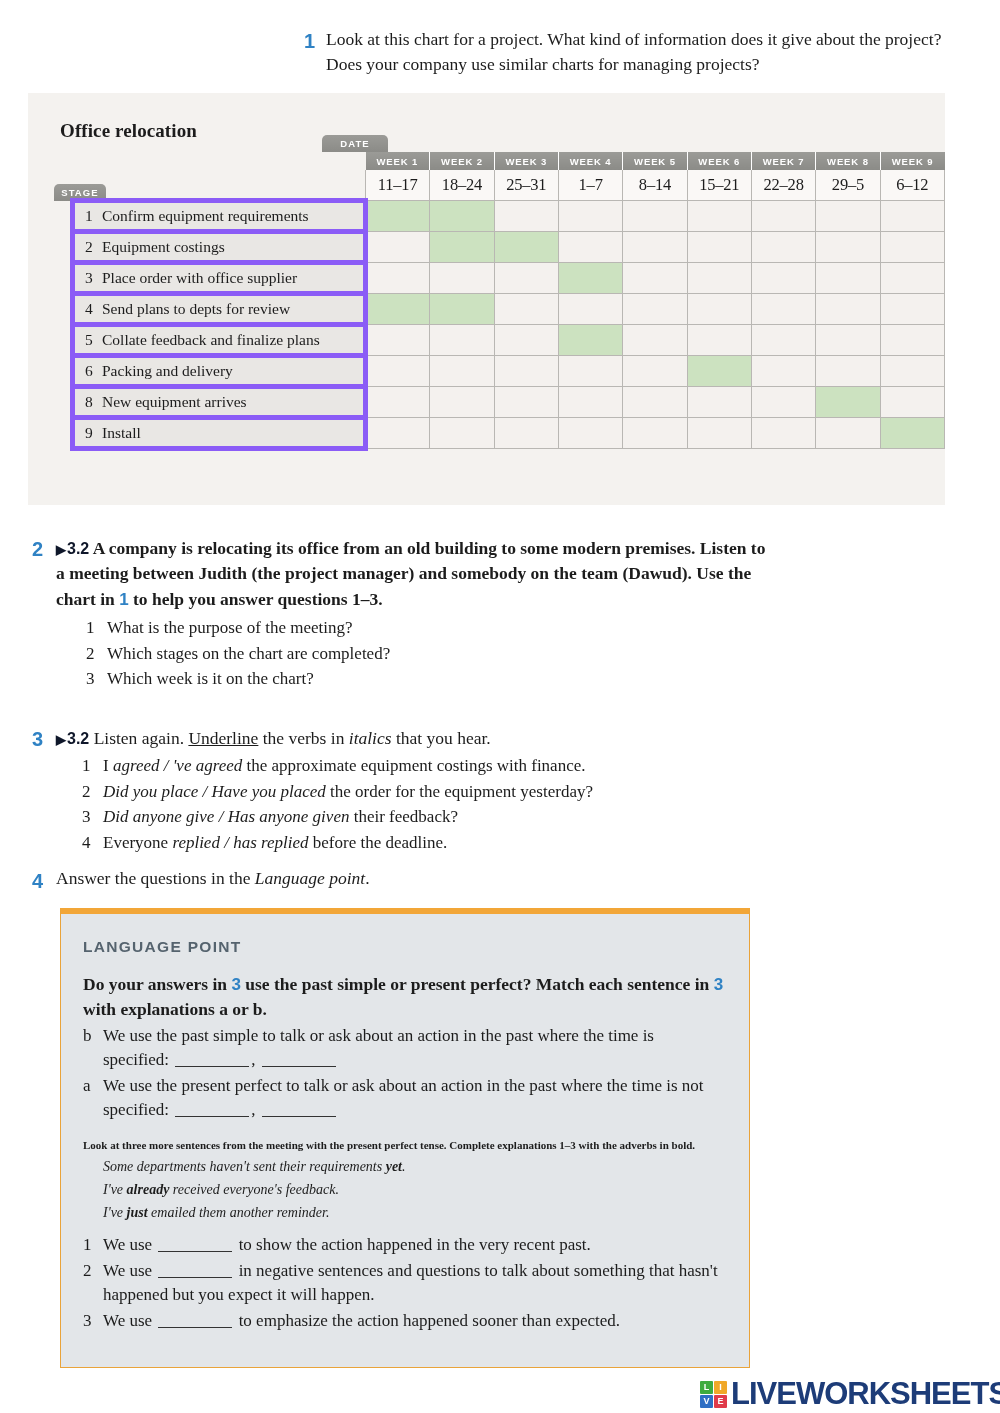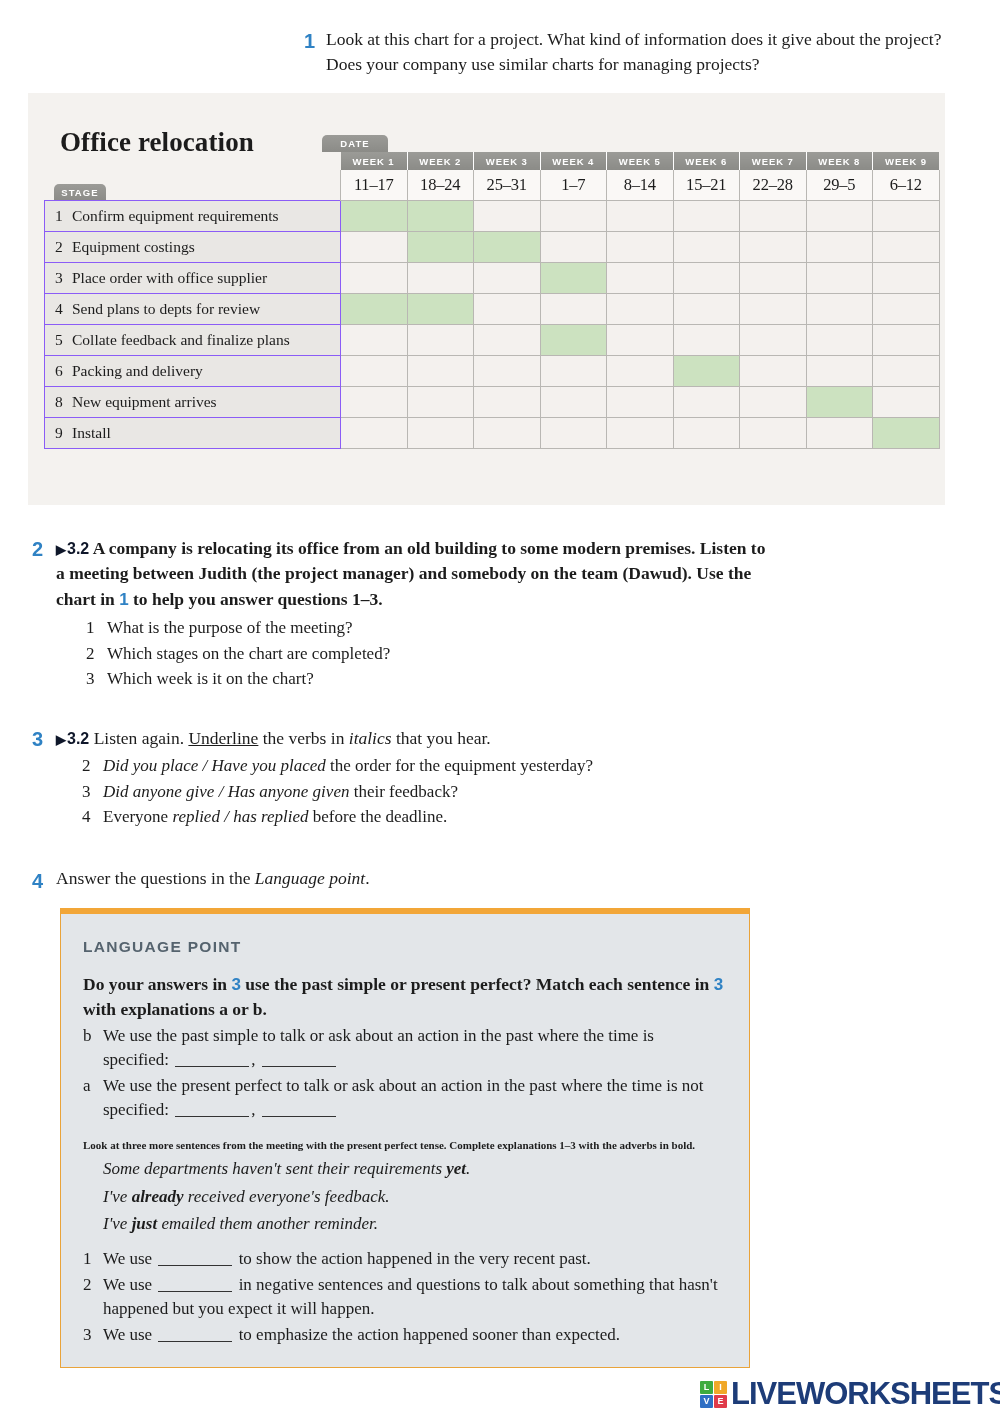--- a/index.html
+++ b/index.html
@@ -63,22 +63,22 @@
 
   
   #chart-panel {
     position: absolute;
     left: 28px; top: 93px;
     width: 917px; height: 412px;
     background: #f4f2ef;
   }
   #chart-title {
     position: absolute;
-    left: 32px; top: 34px;
-    font-size: 27px;
+    left: 32px; top: 27px;
+    font-size: 19px;
     font-weight: bold;
     font-family: "Liberation Serif", serif;
     letter-spacing: 0.1px;
   }
 
   
   .tab {
     position: absolute;
     background: linear-gradient(180deg,#9b9b97 0%, #8b8b87 100%);
     color: #ffffff;
@@ -90,21 +90,21 @@
     text-align: center;
     line-height: 17px;
     height: 17px;
   }
   #tab-date { left: 294px; top: 42px; width: 66px; }
   #tab-stage { left: 26px; top: 91px; width: 52px; }
 
   
   #gantt {
     position: absolute;
-    left: 16px; top: 59px;
+    left: 42px; top: 59px;
     border-collapse: collapse;
     font-family: "Liberation Serif", serif;
   }
   #gantt td, #gantt th { padding: 0; margin: 0; }
 
   .wk-head {
     height: 18px;
     background: linear-gradient(180deg,#9b9b97 0%, #8b8b87 100%);
     color: #ffffff;
     font-family: "Liberation Sans", sans-serif;
@@ -127,21 +127,21 @@
     border-top: none;
     vertical-align: middle;
     letter-spacing: -0.2px;
   }
   .corner-date { background: transparent; border: none; }
 
   .stage-cell {
     height: 31px;
     width: 296px;
     background: #e9e7e4;
-    border: 1px solid #8b5cf6;
+    border: 5px solid #8b5cf6;
     font-size: 15.5px;
     padding: 0 0 0 10px !important;
     vertical-align: middle;
     white-space: nowrap;
   }
   .stage-cell .sn { display: inline-block; width: 17px; }
   .bar-cell {
     height: 31px;
     width: 66.5px;
     background: #f4f1ee;
@@ -199,21 +199,21 @@
   .lp-ab .lt { display: inline-block; width: 20px; vertical-align: top; }
   .lp-ab .tx { display: inline-block; width: 616px; vertical-align: top; }
   #lp-mid {
     margin: 16px 22px 0 22px;
     font-size: 11px;
     line-height: 1.42;
     font-weight: bold;
   }
   .lp-ex {
     margin: 2px 22px 0 42px;
-    font-size: 17px;
+    font-size: 14px;
     font-style: italic;
     line-height: 1.5;
   }
   .lp-n {
     margin: 2px 22px 0 22px;
     font-size: 17px;
     line-height: 1.42;
   }
   .lp-n .lt { display: inline-block; width: 20px; vertical-align: top; }
   .lp-n .tx { display: inline-block; width: 620px; vertical-align: top; }
@@ -404,20 +404,21 @@
         </div>
     </div>
   </div>
 
   <div id="ex3">
     <span class="num exnum">3</span>
     <div class="body">
       <span class="audio"><span class="tri">▶</span><span>3.2</span></span>
       <span>Listen again. </span><span class="ul">Underline</span><span> the verbs in </span><span class="it">italics</span><span> that you hear.</span>
       <div class="qlist" id="ex3-items">
+          <div class="qi"><span class="qn">1</span>I <span class="it">agreed / 've agreed</span> the approximate equipment costings with finance.</div>
           <div class="qi"><span class="qn">2</span><span class="it">Did you place / Have you placed</span> the order for the equipment yesterday?</div>
           <div class="qi"><span class="qn">3</span><span class="it">Did anyone give / Has anyone given</span> their feedback?</div>
           <div class="qi"><span class="qn">4</span>Everyone <span class="it">replied / has replied</span> before the deadline.</div>
         </div>
     </div>
   </div>
 
   <div id="ex4">
     <span class="num exnum">4</span>
     <div class="body">

